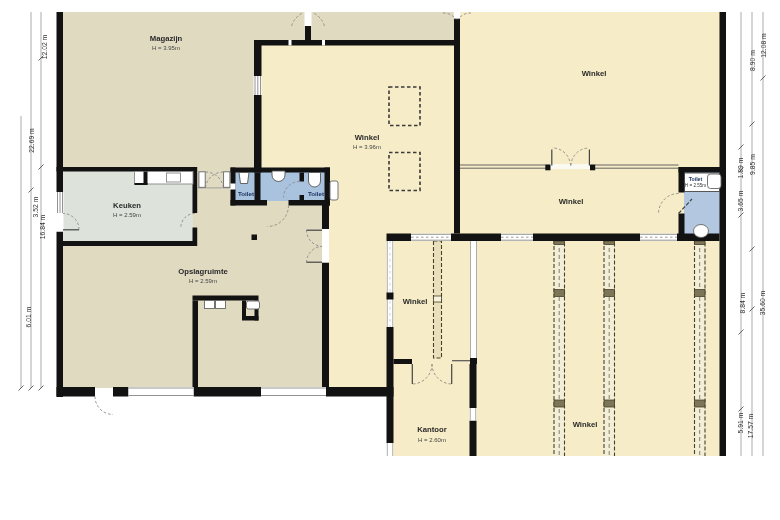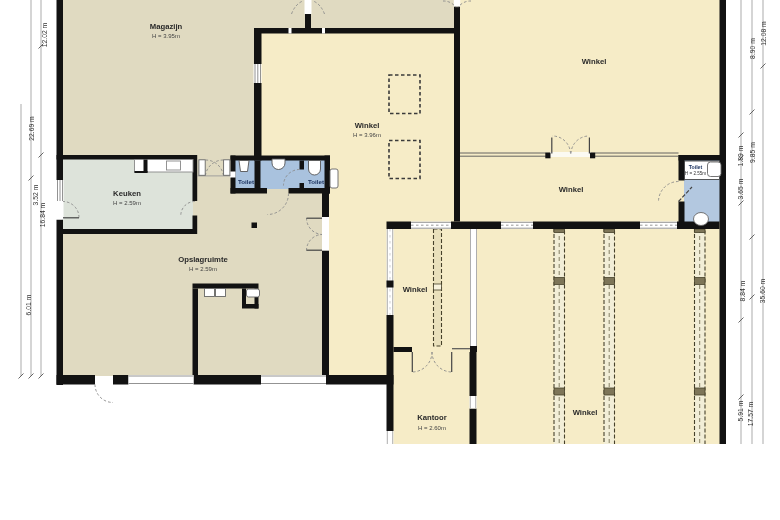--- a/index.html
+++ b/index.html
@@ -1,16 +1,16 @@
 <!DOCTYPE html>
 <html><head>
 <meta charset="utf-8">
 <style>
   html,body{margin:0;padding:0;background:#fff;}
-  #plan{width:780px;height:444px;position:relative;font-family:"Liberation Sans", sans-serif;}
+  #plan{width:780px;height:444px;position:relative;font-family:"Liberation Sans", sans-serif;margin-top:12px;}
   svg text{font-family:"Liberation Sans", sans-serif;}
 </style>
 </head>
 <body>
 <div id="plan">
 <svg width="780" height="520" viewBox="0 0 780 520" xmlns="http://www.w3.org/2000/svg">
 <rect x="0" y="0" width="780" height="520" fill="#ffffff"></rect>
 
 <rect x="62" y="0" width="398" height="29" fill="#e0dac1"></rect>
 <rect x="62" y="0" width="193" height="156" fill="#e0dac1"></rect>

